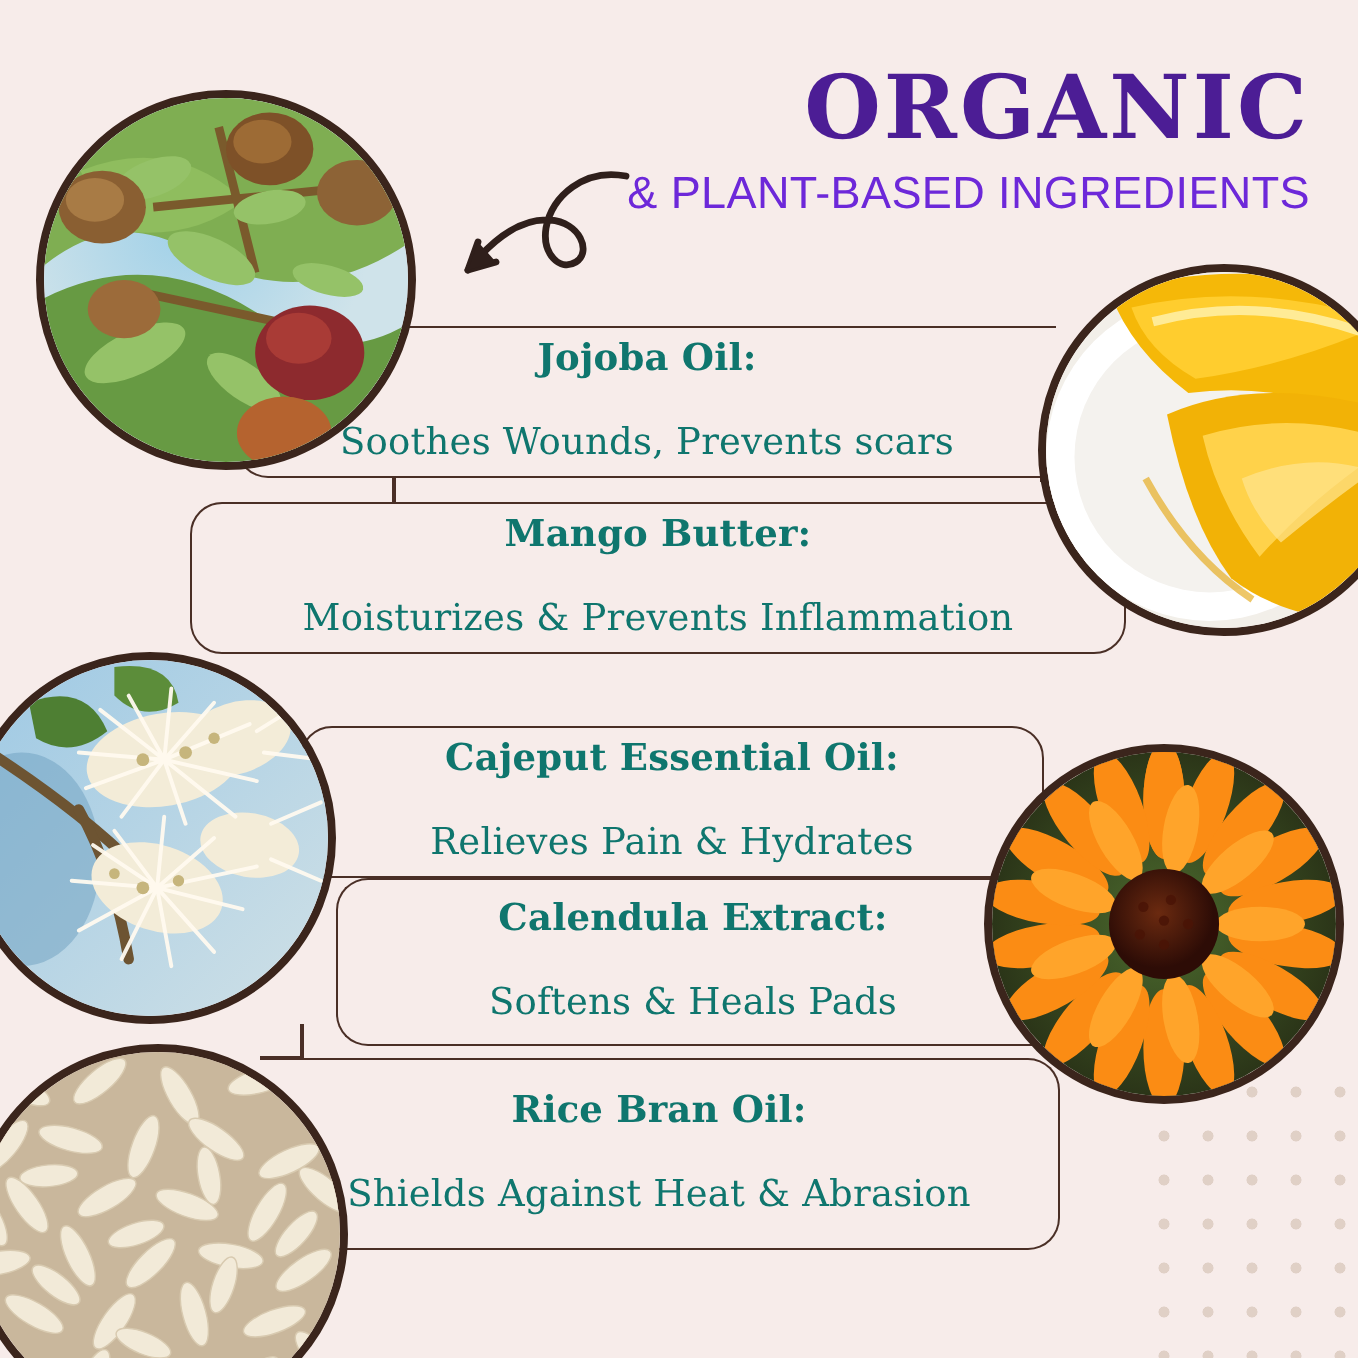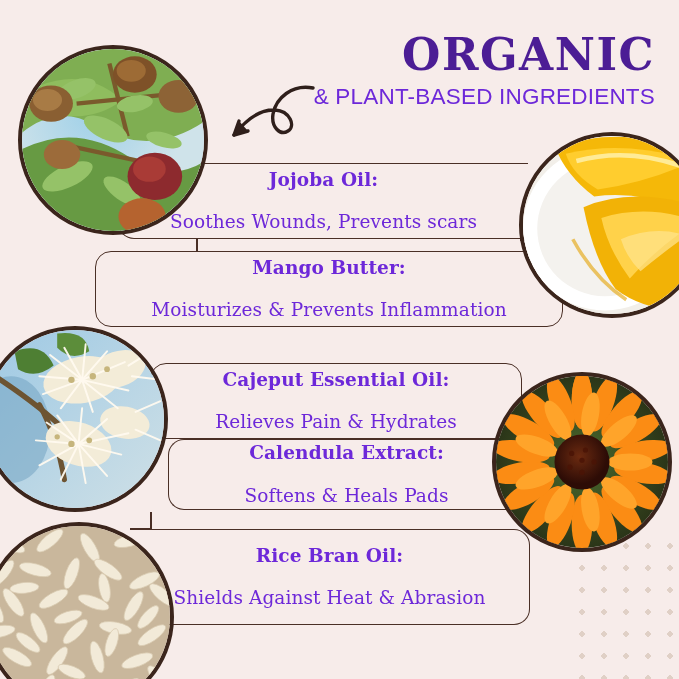--- a/index.html
+++ b/index.html
@@ -72,21 +72,21 @@
   
   .band {
     position: absolute;
     background: #f7ecea;
     border: 1.6px solid #4a2f26;
     box-sizing: border-box;
     display: flex;
     flex-direction: column;
     align-items: center;
     justify-content: center;
-    color: #6d28d9;
+    color: #0f766e;
     z-index: 2;
   }
   .band .ttl {
     font-family: "DejaVu Serif", serif;
     font-weight: 700;
     font-size: 18.5px;
     letter-spacing: .1px;
     line-height: 1.15;
     white-space: nowrap;
   }
@@ -99,21 +99,21 @@
     margin-top: 20px;
     white-space: nowrap;
   }
 
   #band-0 { left: 118px;  top: 163px; width: 410px; height: 76px;
             border-radius: 16px 0 0 16px; border-right: none; }
   #band-1 { left: 95px;   top: 251px; width: 468px; height: 76px;
             border-radius: 16px; }
   #band-2 { left: 150px;  top: 363px; width: 372px; height: 76px;
             border-radius: 16px; }
-  #band-3 { left: 168px;  top: 439px; width: 356px; height: 71px;
+  #band-3 { left: 168px;  top: 439px; width: 356px; height: 84px;
             border-radius: 16px 0 0 16px; border-right: none; }
   #band-4 { left: 130px;  top: 529px; width: 400px; height: 96px;
             border-radius: 0 16px 16px 0; border-left: none; }
 
   
   .connector {
     position: absolute;
     background: #4a2f26;
     z-index: 1;
   }

